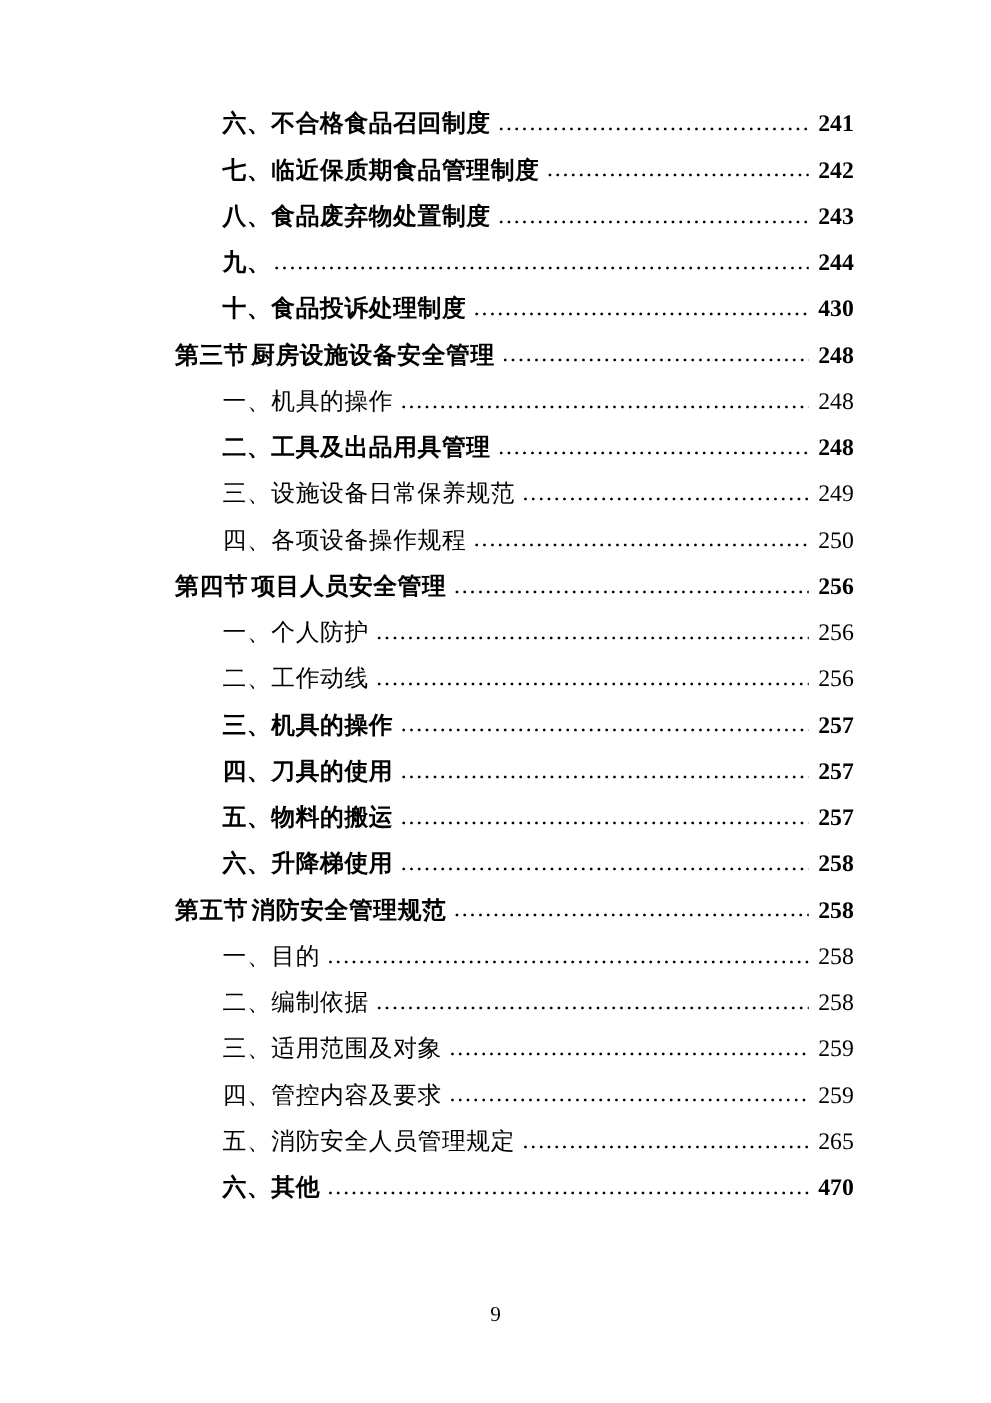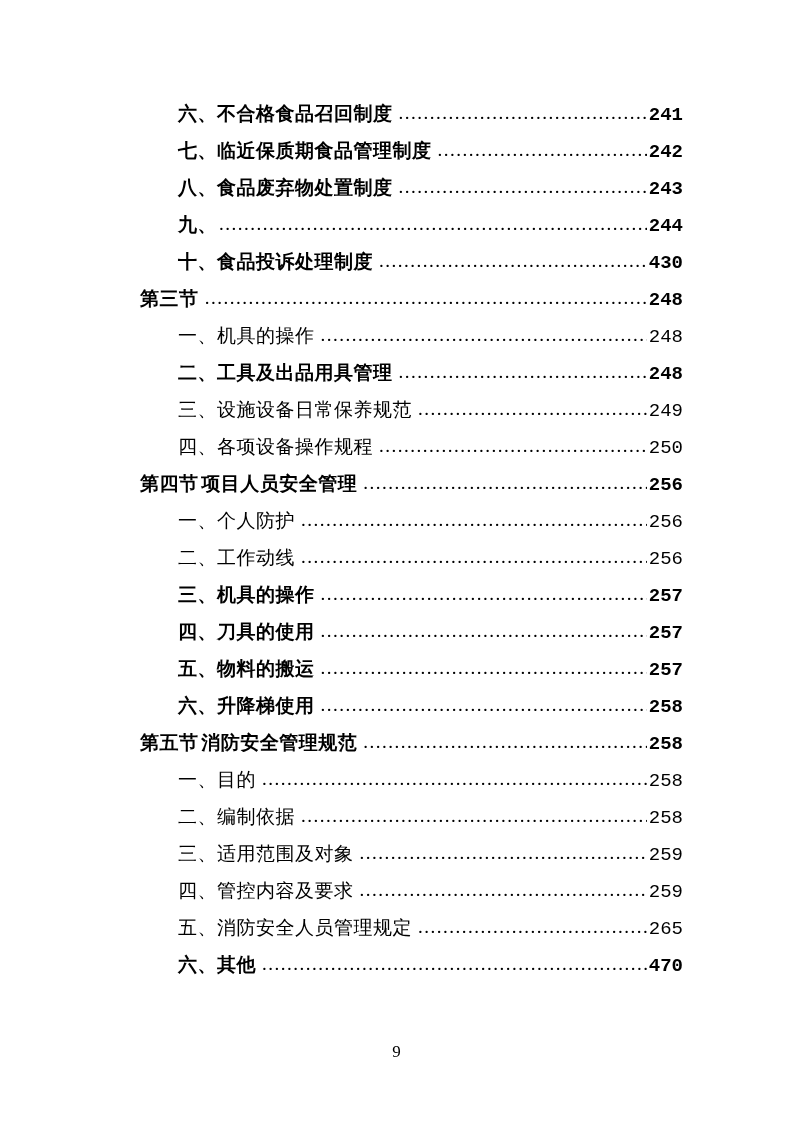--- a/index.html
+++ b/index.html
@@ -72,22 +72,21 @@
     position: relative;
     top: -1px;
   }
   .leader::before {
     content: "......................................................................................................";
   }
   .pagenum {
     flex: 0 0 auto;
     text-align: right;
     min-width: 34px;
-    font-family: Liberation Mono, monospace;
-    margin-top: 16px;
+    font-family: Liberation Serif, serif;
   }
   .bold .num-label,
   .bold .sec-label,
   .bold .title-text,
   .bold .pagenum {
     font-weight: bold;
   }
   .footer {
     position: absolute;
     left: 0;
@@ -128,20 +127,21 @@
       </li>
       <li class="toc-entry lvl-2 bold">
         <span class="num-label">十、</span>
         <span class="title-text">食品投诉处理制度</span>
         <span class="leader"></span>
         <span class="pagenum">430</span>
       </li>
       <li class="toc-entry lvl-1 bold">
         <span class="sec-label">第三节</span>
         <span class="gap-sm"></span>
+        <span class="title-text">厨房设施设备安全管理</span>
         <span class="leader"></span>
         <span class="pagenum">248</span>
       </li>
       <li class="toc-entry lvl-2">
         <span class="num-label">一、</span>
         <span class="title-text">机具的操作</span>
         <span class="leader"></span>
         <span class="pagenum">248</span>
       </li>
       <li class="toc-entry lvl-2 bold">

